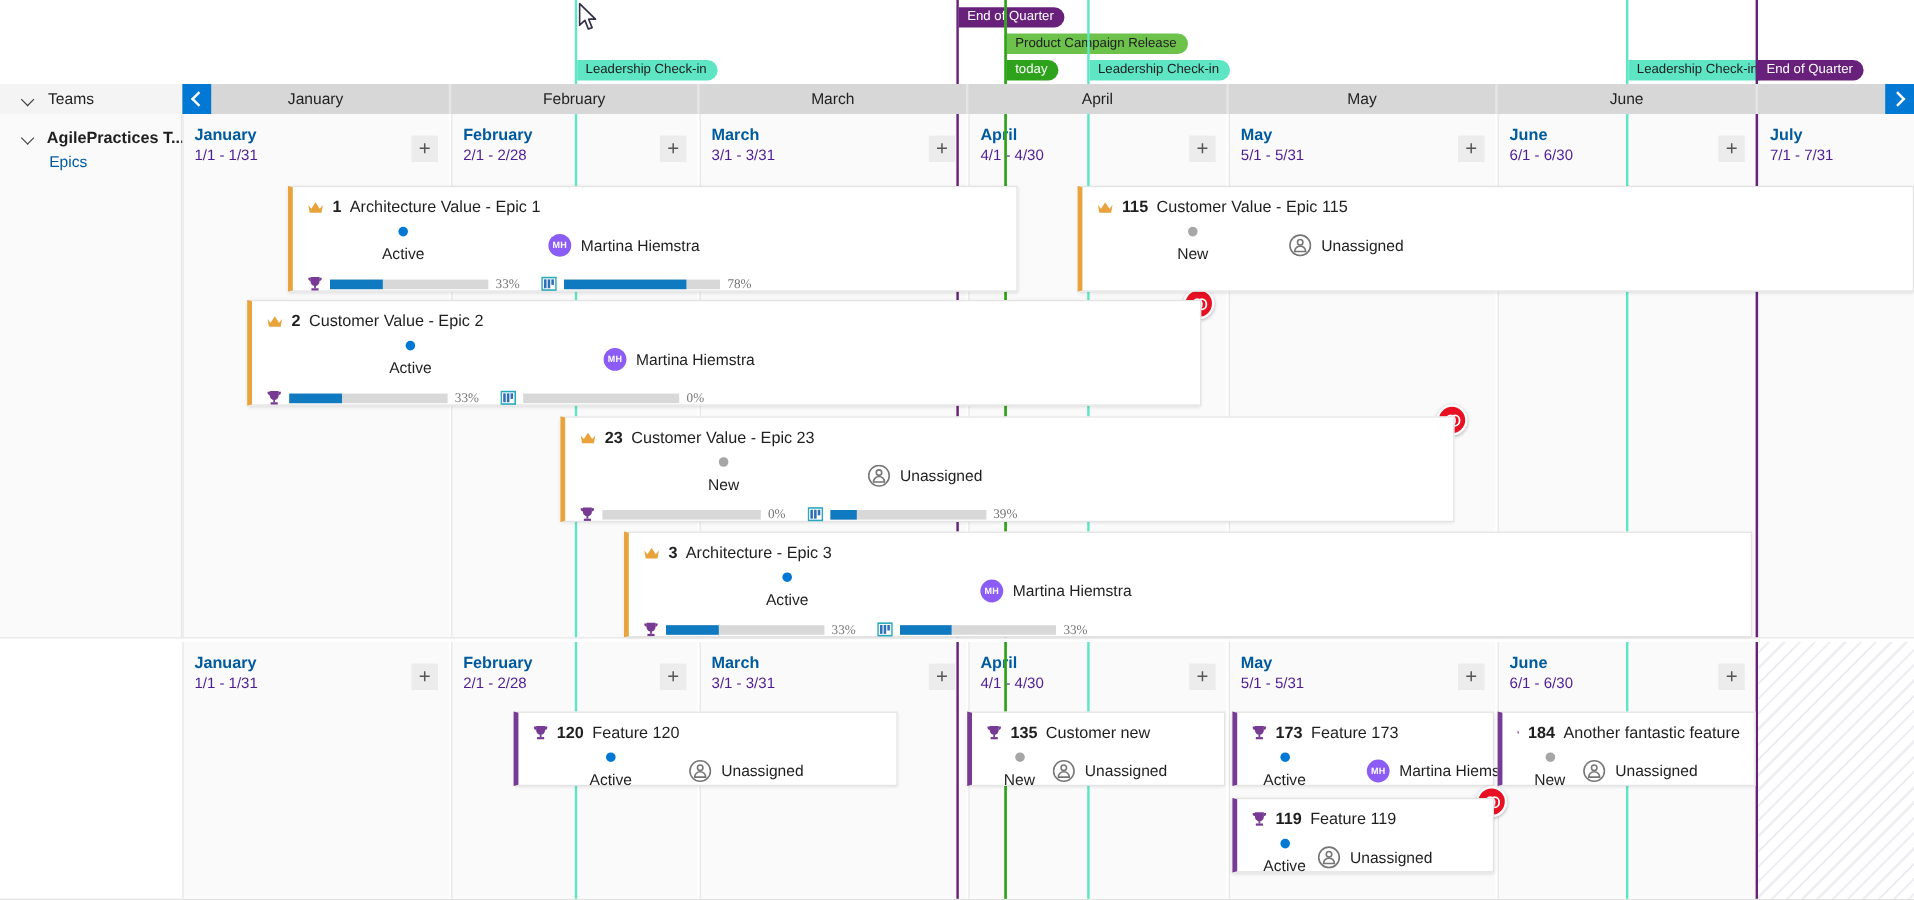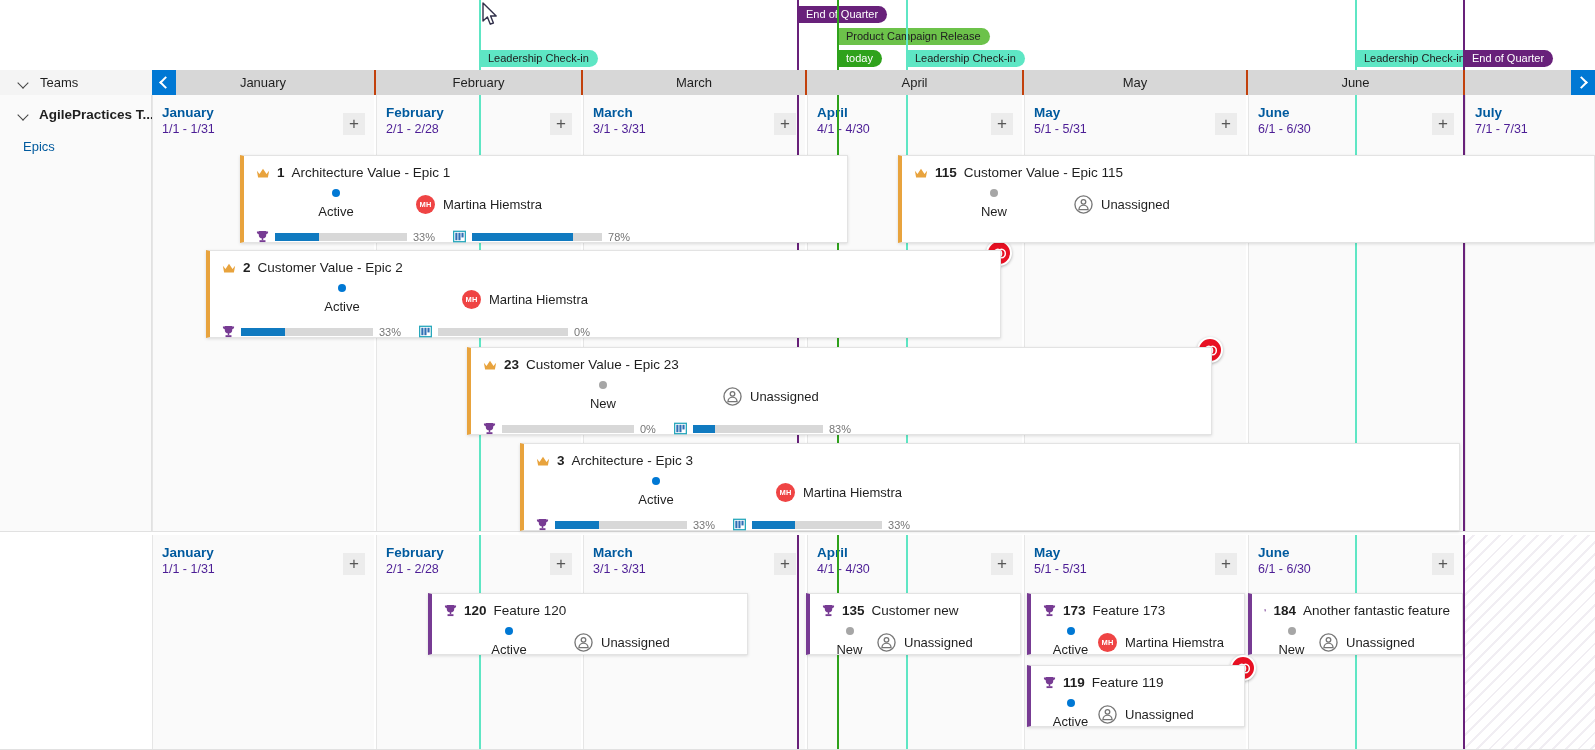--- a/index.html
+++ b/index.html
@@ -17,21 +17,21 @@
   .marker-pill {
     position: absolute; height: 17px; line-height: 17px;
     border-radius: 0 9px 9px 0;
     padding: 0 9px 0 7px;
     font-size: 11px; white-space: nowrap;
     color: #fff;
   }
   .marker-pill.dark-text { color: #202020; }
 
   
-  .hdr-row { position: absolute; left: 0; top: 70px; width: 1595px; height: 25px; background:#c2410c; }
+  .hdr-row { position: absolute; left: 0; top: 70px; width: 1595px; height: 25px; background:#e5e5e5; }
   .hdr-teams {
     position: absolute; left: 0; top: 0; width: 152px; height: 25px;
     background: #f4f4f4; display: flex; align-items: center; gap: 10px;
     padding-left: 18px; font-size: 13px; color: #1f1f1f;
   }
   .chev { width: 12px; height: 12px; position: relative; flex: none; }
   .chev::after {
     content:""; position:absolute; left:1px; top:2px;
     width: 7px; height: 7px; border-right: 1.3px solid #444; border-bottom: 1.3px solid #444;
     transform: rotate(45deg);
@@ -54,21 +54,21 @@
 
   .team-row { position: absolute; left: 0; width: 1595px; border-bottom: 1px solid #e1e1e1; }
   .team-label {
     position: absolute; left: 0; top: 0; width: 152px; height: 100%;
     background: #fafafa; border-right: 1px solid #e1e1e1;
   }
   .team-name {
     display:flex; align-items:center; gap:9px; padding: 12px 6px 0 18px;
     font-size: 13.5px; font-weight: 600; color: #1f1f1f; white-space: nowrap;
   }
-  .team-backlog { padding-left: 23px; margin-top: 17px; font-size: 13px; color: #005a9e; cursor: pointer; }
+  .team-backlog { padding-left: 41px; margin-top: 5px; font-size: 13px; color: #005a9e; cursor: pointer; }
 
   .lane { position: absolute; left: 152px; top: 0; right: 0; height: 100%; }
 
   .col {
     position: absolute; top: 0; height: 100%;
     border-left: 1px solid #e6e6e6; background: #fafafa;
   }
   .col-head { position: relative; height: 48px; padding: 10px 0 0 9px; }
   .col-month { font-size: 13.5px; color: #005a9e; font-weight: 600; line-height: 16px; }
   .col-range { font-size: 12.5px; color: #4c1d95; line-height: 17px; }
@@ -93,27 +93,27 @@
   .card-id { font-weight: 600; }
   .card-meta { display:flex; align-items:center; margin-top: 9px; font-size: 13px; color:#1f1f1f; }
   .state { display:flex; align-items:center; gap:7px; white-space: nowrap; flex-direction: column; }
   .state-dot { width: 8px; height: 8px; border-radius: 50%; flex:none; }
   .assignee { display:flex; align-items:center; gap:8px; white-space: nowrap; }
   .avatar {
     width: 19px; height: 19px; border-radius: 50%; flex:none;
     display:flex; align-items:center; justify-content:center;
     font-size: 7.5px; color:#fff; font-weight:600; letter-spacing:.2px;
   }
-  .avatar.person { background: #ef4444; }
+  .avatar.person { background: #8b5cf6; margin-left: 41px; }
 
   .bars { display:flex; align-items:center; margin-top: 11px; }
   .barwrap { display:flex; align-items:center; gap:6px; }
   .bar-track { height: 8px; background: #d8d8d8; position: relative; }
   .bar-fill { position:absolute; left:0; top:0; height: 100%; background: #107ac0; }
-  .bar-pct { font-size: 11px; color: #767676; }
+  .bar-pct { font-size: 11px; color: #767676; font-family: Liberation Serif, serif; }
 
   .dep-badge {
     position: absolute; width: 26px; height: 26px; border-radius: 50%;
     background: #e81123; border: 2px solid #fff;
     box-shadow: 0 1px 3px rgba(0,0,0,.3);
     display:flex; align-items:center; justify-content:center; cursor: pointer;
   }
 
   .hatch {
     position: absolute;
@@ -385,21 +385,21 @@
               <div class="barwrap" style="margin-right:18px">
                 <svg width="13" height="13" viewBox="0 0 14 14">
                   <rect x="0.7" y="1.4" width="12.6" height="11.2" fill="none" stroke="#28a8bc" stroke-width="1.4"></rect>
                   <rect x="2.5" y="3" width="2.3" height="8" fill="#2f6fb5"></rect>
                   <rect x="5.8" y="3" width="2.3" height="8" fill="#2f6fb5"></rect>
                   <rect x="9.1" y="3" width="2.3" height="5" fill="#2f6fb5"></rect>
                 </svg>
                 <div class="bar-track" style="width:130px">
                   <div class="bar-fill" style="width:17%"></div>
                 </div>
-                <span class="bar-pct">83%</span>
+                <span class="bar-pct">39%</span>
               </div>
             </div>
           </div>
           <div class="card" style="left: 368px; top: 348px; width: 940px; height: 88px; border-left-color: rgb(232, 163, 61);">
             <div class="card-title">
               <svg width="14" height="12" viewBox="0 0 16 13">
                 <path d="M1 4 L4 7.5 L8 1.5 L12 7.5 L15 4 L13.6 11.5 L2.4 11.5 Z" fill="#e8a33d"></path>
               </svg>
               <span class="card-id">3</span>
               <span>Architecture - Epic 3</span>

